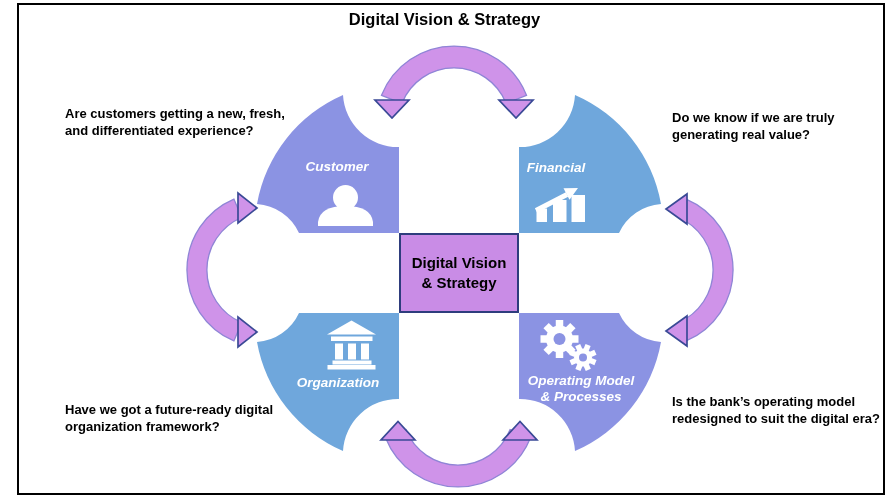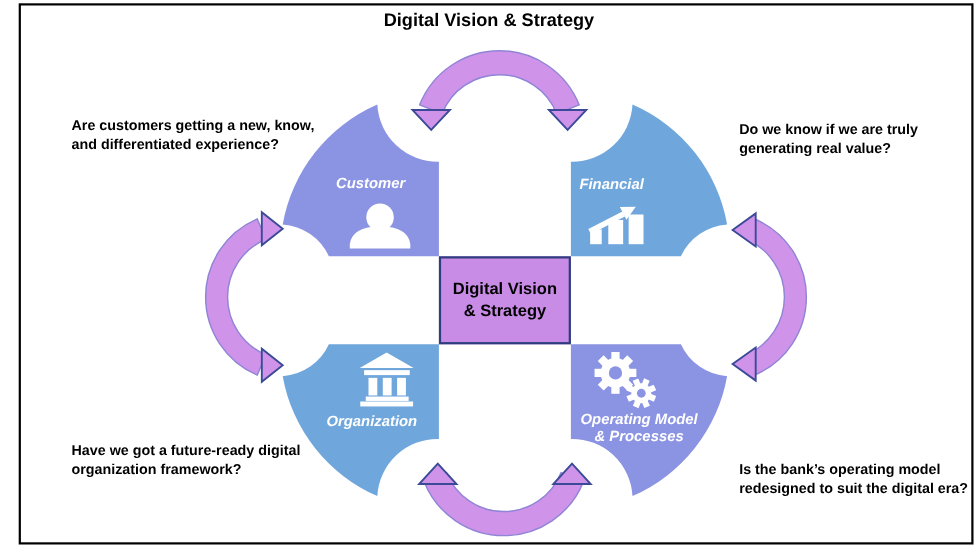--- a/index.html
+++ b/index.html
@@ -125,22 +125,22 @@
 
   <div id="center-box">Digital Vision
 &amp; Strategy</div>
 
   <div class="plabel" style="left:337px;top:167px;">Customer</div>
   <div class="plabel" style="left:556px;top:168px;">Financial</div>
   <div class="plabel" style="left:338px;top:383px;">Organization</div>
   <div class="plabel" style="left:581px;top:389px;">Operating Model
 &amp; Processes</div>
 
-  <div class="q" style="left:65px;top:105px;">Are customers getting a new, know,
+  <div class="q" style="left:65px;top:105px;">Are customers getting a new, fresh,
 and differentiated experience?</div>
   <div class="q" style="left:672px;top:109px;">Do we know if we are truly
 generating real value?</div>
   <div class="q" style="left:65px;top:401px;">Have we got a future-ready digital
 organization framework?</div>
-  <div class="q" style="left:672px;top:418px;">Is the bank’s operating model
+  <div class="q" style="left:672px;top:393px;">Is the bank’s operating model
 redesigned to suit the digital era?</div>
 
 </div>
 
 </body></html>

